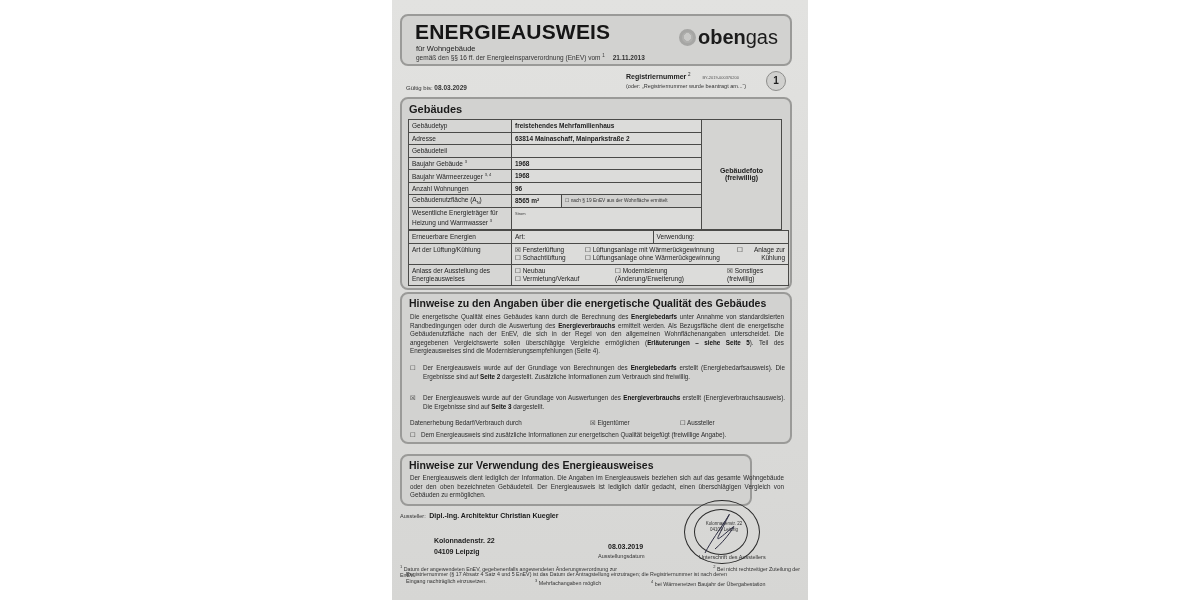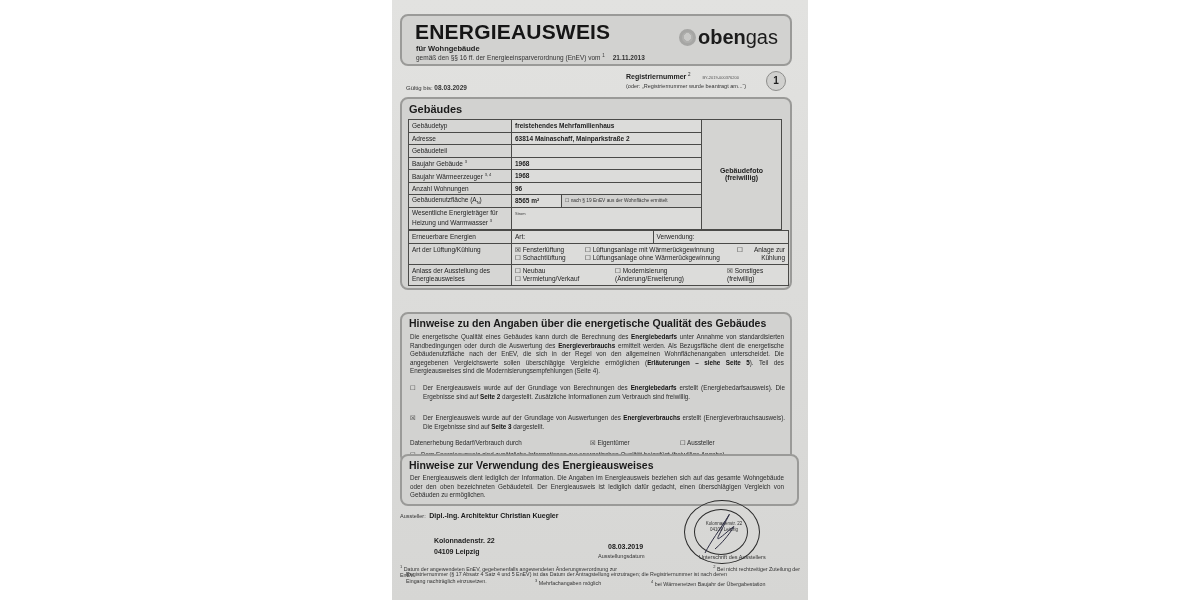--- a/index.html
+++ b/index.html
@@ -10,21 +10,21 @@
     background: linear-gradient(180deg, #e2e2e0 0%, #dddddb 40%, #d6d6d4 100%);
     overflow: hidden;
   }
   .box {
     position: absolute; border: 2px solid #9a9a98; border-radius: 8px;
     background: #d2d2d0;
   }
   
   .hdr { left: 8px; top: 14px; width: 392px; height: 52px; }
   .hdr .title { position: absolute; left: 13px; top: 4px; font-size: 21px; font-weight: bold; letter-spacing: 0.2px; color: #151515; }
-  .hdr .sub1 { position: absolute; left: 14px; top: 28px; font-size: 7.5px; font-weight: bold; color: #222; }
+  .hdr .sub1 { position: absolute; left: 14px; top: 28px; font-size: 7.5px; font-weight: normal; color: #222; }
   .hdr .sub2 { position: absolute; left: 14px; top: 37px; font-size: 6.5px; color: #333; }
   .hdr .sub2 b { font-weight: bold; margin-left: 6px; }
   .logo { position: absolute; right: 12px; top: 10px; display: flex; align-items: center; gap: 2px; }
   .logo .ring { width: 17px; height: 17px; border-radius: 50%; border: 3px solid #a6a6a4; background: radial-gradient(circle at 50% 45%, #c9c9c7 45%, #b0b0ae 46%); }
   .logo .txt { font-size: 20px; color: #1b1b1b; }
   .logo .txt b { font-weight: bold; }
 
   .valid { position: absolute; left: 14px; top: 84px; font-size: 6px; color: #333; }
   .valid b { font-weight: bold; font-size: 6.5px; }
   .reg { position: absolute; left: 234px; top: 72px; font-size: 6.5px; color: #222; }
@@ -40,31 +40,31 @@
   table.bt td { border: 1px solid #4a4a48; font-size: 6.5px; padding: 0 3px; height: 12.5px; vertical-align: middle; color: #222; }
   table.bt td.lbl { width: 103px; background: #d6d6d4; }
   table.bt td.val { font-weight: bold; background: #dcdcda; }
   table.bt td.photo { width: 80px; text-align: center; font-weight: bold; font-size: 7px; background: #d4d4d2; }
   table.bt td.tiny { font-size: 4px; font-weight: normal; color: #444; }
   table.bt td.small { font-size: 4.8px; font-weight: normal; color: #333; }
   table.bt sup { font-size: 4px; }
   .opt { font-size: 6.5px; line-height: 8px; }
 
   
-  .h1box { left: 8px; top: 312px; width: 392px; height: 152px; }
+  .h1box { left: 8px; top: 292px; width: 392px; height: 152px; }
   .h-title { position: absolute; left: 7px; top: 3px; font-size: 10.5px; font-weight: bold; color: #1a1a1a; }
   .para { position: absolute; left: 8px; width: 374px; font-size: 6.3px; line-height: 8.6px; text-align: justify; color: #2a2a2a; }
   .para b { font-weight: bold; color: #111; }
   .chk { position: absolute; left: 8px; font-size: 6.3px; color: #333; }
   .indent { position: absolute; left: 21px; width: 362px; font-size: 6.3px; line-height: 8.6px; text-align: justify; color: #2a2a2a; }
   .indent b { font-weight: bold; color: #111; }
   .dline { position: absolute; left: 8px; font-size: 6.3px; color: #2a2a2a; }
 
   
-  .h2box { left: 8px; top: 454px; width: 399px; height: 52px; padding-left: 44px; }
+  .h2box { left: 8px; top: 454px; width: 352px; height: 52px; padding-left: 44px; }
 
   
   .issuer { position: absolute; left: 8px; top: 512px; font-size: 5.5px; color: #333; }
   .issuer b { font-size: 7px; font-weight: bold; color: #1a1a1a; margin-left: 2px; }
   .street { position: absolute; left: 42px; top: 537px; font-size: 7px; font-weight: bold; color: #222; }
   .city { position: absolute; left: 42px; top: 548px; font-size: 7px; font-weight: bold; color: #222; }
   .date { position: absolute; left: 216px; top: 543px; font-size: 7px; font-weight: bold; color: #1a1a1a; }
   .date-lbl { position: absolute; left: 206px; top: 553px; font-size: 5.5px; color: #333; }
   .sig-lbl { position: absolute; left: 307px; top: 554px; font-size: 5.5px; color: #333; }
   .stamp { position: absolute; left: 292px; top: 500px; width: 76px; height: 64px; border: 1.5px solid #2a2a2a; border-radius: 50%; }

